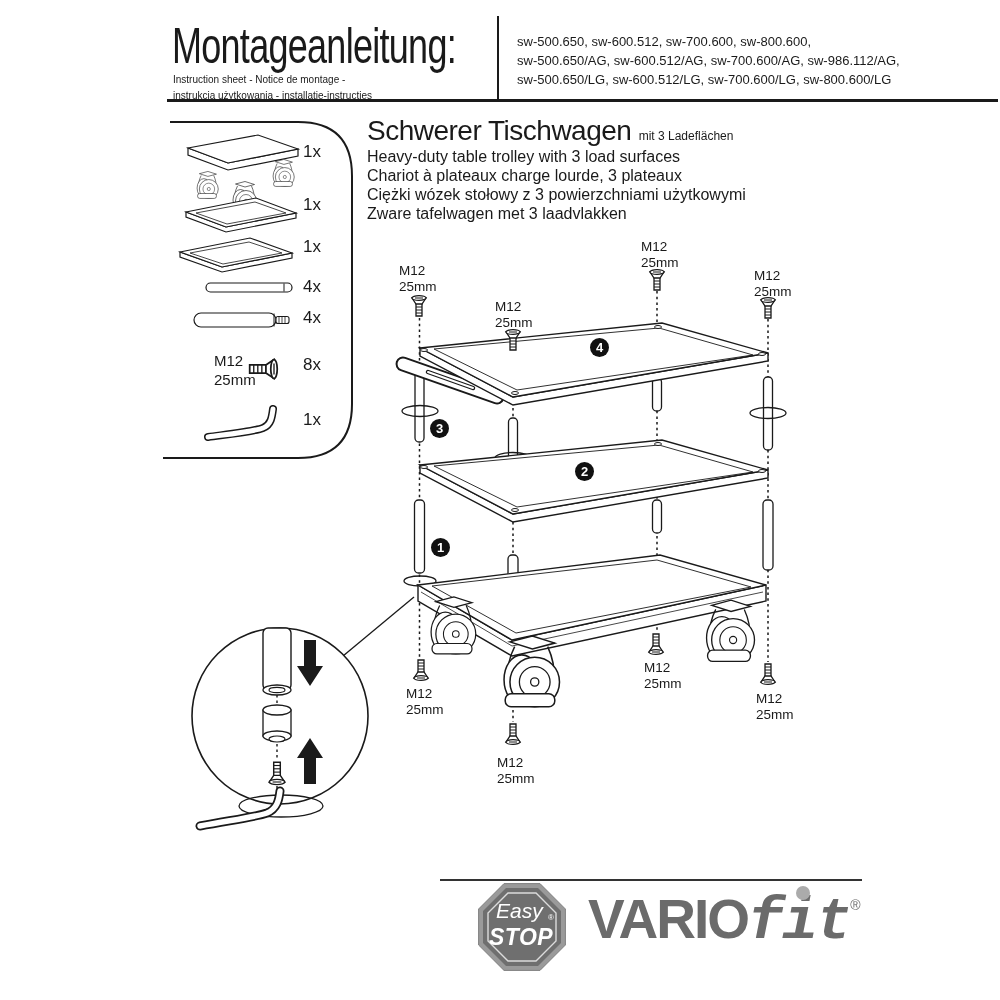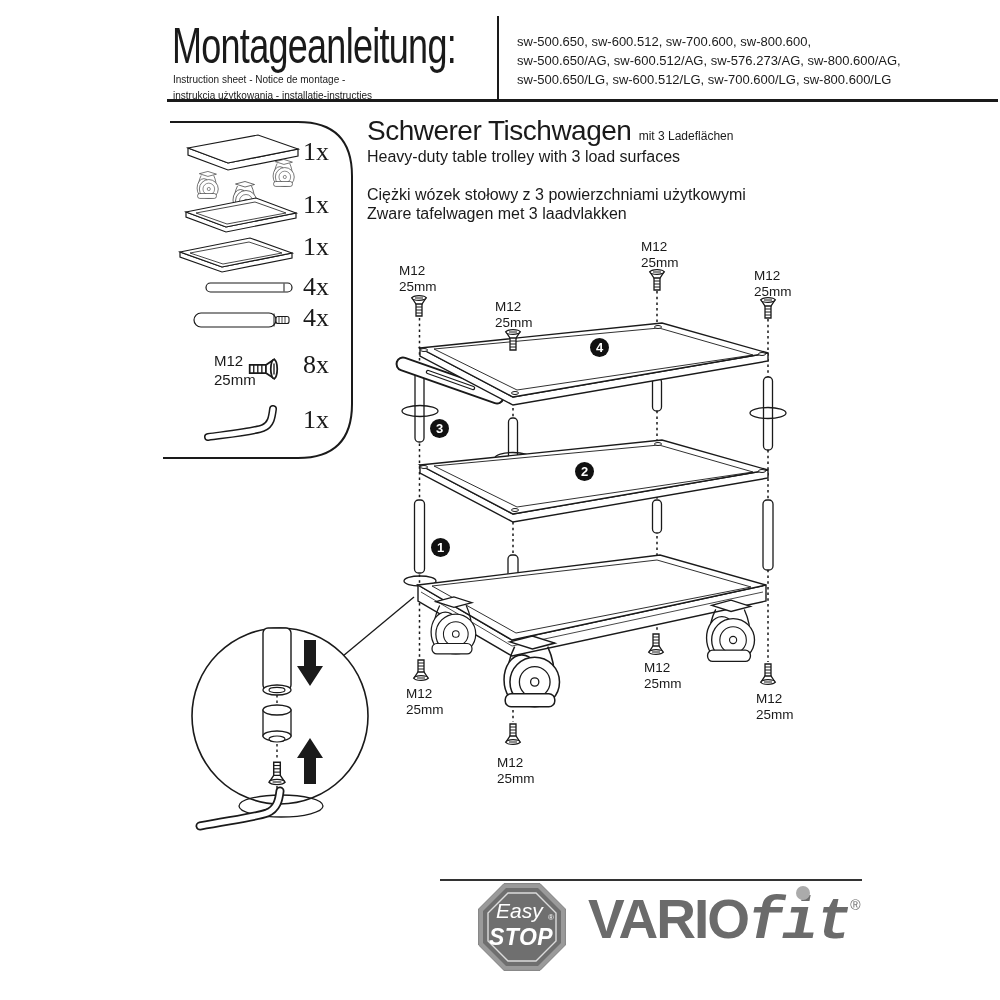--- a/index.html
+++ b/index.html
@@ -9,21 +9,21 @@
   svg{position:absolute;left:0;top:0;}
   .hline{position:absolute;background:#1a1a1a;}
   .vline{position:absolute;background:#1a1a1a;}
   .doc-title{font-size:50px;line-height:52px;white-space:nowrap;
              transform:scaleX(.72);transform-origin:0 0;letter-spacing:-1px;}
   .doc-sub{font-size:10px;line-height:15px;white-space:nowrap;}
   .codes{font-size:13px;line-height:19px;white-space:nowrap;margin-left:12px;}
   .prod-title{font-size:28px;line-height:30px;white-space:nowrap;letter-spacing:-.5px;}
   .prod-suffix{font-size:12px;letter-spacing:0;}
   .prod-line{font-size:16px;line-height:19px;white-space:nowrap;}
-  .qty{font-size:26px;line-height:22px;font-family:Liberation Serif, serif;}
+  .qty{font-size:17px;line-height:22px;}
   .specs{font-size:15px;line-height:19px;}
   .m12{position:absolute;width:46px;font-size:13.5px;line-height:16px;}
   .badge{position:absolute;width:19px;height:19px;border-radius:50%;background:#111;
          color:#fff;font-size:13px;font-weight:bold;text-align:center;line-height:19px;}
   .easy1{position:absolute;color:#fff;font-size:21px;font-style:italic;letter-spacing:0;}
   .easy2{position:absolute;color:#fff;font-size:23px;font-style:italic;font-weight:bold;letter-spacing:.5px;}
   .easyreg{position:absolute;color:#fff;font-size:8px;}
   .vario{position:absolute;white-space:nowrap;}
   .vario .v1{font-size:55px;font-weight:bold;color:#6b6b6b;letter-spacing:-2px;
              font-family:"Liberation Sans", sans-serif;text-align:right;}
@@ -220,29 +220,30 @@
         <polygon points="556,913 556,941 536,961 508,961 488,941 488,913 508,893 536,893" fill="none" stroke="#dcdcdc" stroke-width="1.4"></polygon>
       </g>
     </g>
   </svg>
 
   <div class="abs doc-title" style="left:172px;top:20px;">Montageanleitung:</div>
   <div class="abs doc-sub" style="left:173px;top:72px;">Instruction sheet - Notice de montage -</div>
   <div class="abs doc-sub" style="left:173px;top:88px;">instrukcja użytkowania - installatie-instructies</div>
   <div class="vline" style="left:497px;top:16px;width:1.5px;height:83px;"></div>
   <div class="abs codes" style="left:505px;top:32px;">sw-500.650, sw-600.512, sw-700.600, sw-800.600,</div>
-  <div class="abs codes" style="left:505px;top:51px;">sw-500.650/AG, sw-600.512/AG, sw-576.273/AG, sw-800.600/AG,</div>
+  <div class="abs codes" style="left:505px;top:51px;">sw-500.650/AG, sw-600.512/AG, sw-700.600/AG, sw-986.112/AG,</div>
   <div class="abs codes" style="left:505px;top:70px;">sw-500.650/LG, sw-600.512/LG, sw-700.600/LG, sw-800.600/LG</div>
   <div class="hline" style="left:167px;top:99px;width:831px;height:2.5px;"></div>
 
   <div class="abs prod-title" style="left:367px;top:116px;">
     <span>Schwerer Tischwagen</span>
     <span class="prod-suffix">mit 3 Ladeflächen</span>
   </div>
   <div class="abs prod-line" style="left:367px;top:147px;">Heavy-duty table trolley with 3 load surfaces</div>
+  <div class="abs prod-line" style="left:367px;top:166px;">Chariot à plateaux charge lourde, 3 plateaux</div>
   <div class="abs prod-line" style="left:367px;top:185px;">Ciężki wózek stołowy z 3 powierzchniami użytkowymi</div>
   <div class="abs prod-line" style="left:367px;top:204px;">Zware tafelwagen met 3 laadvlakken</div>
 
   <div class="abs qty" style="left:303px;top:141px;">1x</div>
   <div class="abs qty" style="left:303px;top:194px;">1x</div>
   <div class="abs qty" style="left:303px;top:236px;">1x</div>
   <div class="abs qty" style="left:303px;top:276px;">4x</div>
   <div class="abs qty" style="left:303px;top:307px;">4x</div>
   <div class="abs qty" style="left:303px;top:354px;">8x</div>
   <div class="abs qty" style="left:303px;top:409px;">1x</div>

